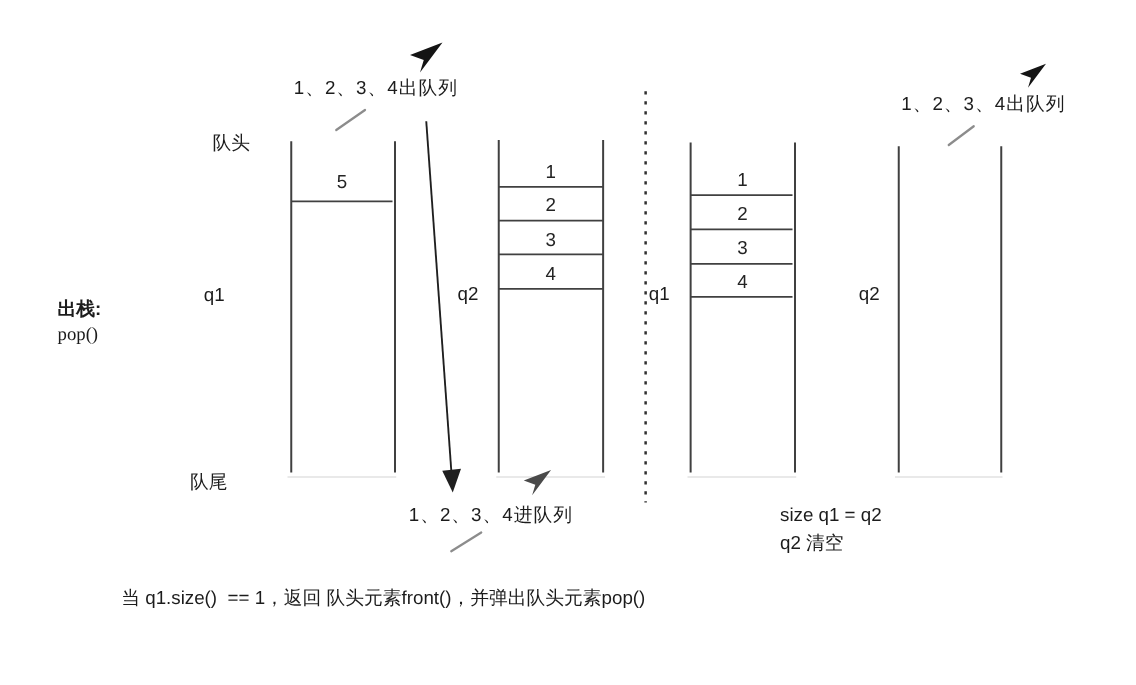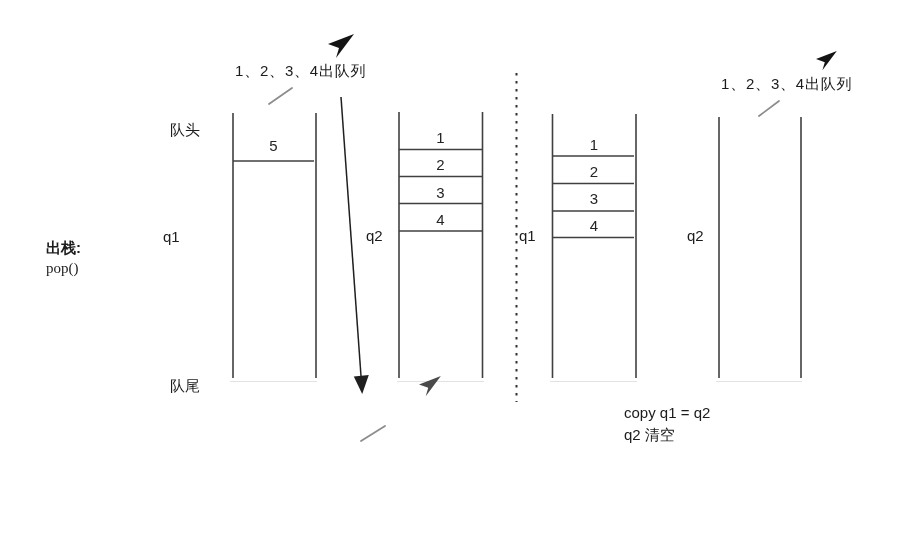--- a/index.html
+++ b/index.html
@@ -95,24 +95,25 @@
       <path d="M26,0 L0,10 L11,14 L8,24 Z"></path>
     </g>
     <g transform="translate(816,51) scale(0.8)" fill="#141414">
       <path d="M26,0 L0,10 L11,14 L8,24 Z"></path>
     </g>
   </svg>
 
   <div class="t" style="left:46px;top:239px;font-weight:bold;">出栈:</div>
   <div class="t" style="left:46px;top:259px;font-family:Liberation Serif, serif;">pop()</div>
 
-  <div class="t" style="left:170px;top:121px;">队头</div>
-  <div class="t" style="left:170px;top:377px;">队尾</div>
+  <div class="t" style="left:170px;top:106px;">队头</div>
+  <div class="t" style="left:152px;top:377px;">队尾</div>
 
   <div class="t cap" style="left:235px;top:62px;">1、2、3、4出队列</div>
+  <div class="t cap" style="left:327px;top:404px;">1、2、3、4进队列</div>
 
   <div class="t" style="left:163px;top:228px;">q1</div>
   <div class="t" style="left:366px;top:227px;">q2</div>
 
   <div class="cell" style="left:233px;top:137px;width:81px;">5</div>
 
   <div class="cell" style="left:399px;top:129px;width:83px;">1</div>
   <div class="cell" style="left:399px;top:156px;width:83px;">2</div>
   <div class="cell" style="left:399px;top:184px;width:83px;">3</div>
   <div class="cell" style="left:399px;top:211px;width:83px;">4</div>
@@ -120,17 +121,18 @@
   <div class="t" style="left:519px;top:227px;">q1</div>
   <div class="t" style="left:687px;top:227px;">q2</div>
 
   <div class="t cap" style="left:721px;top:75px;">1、2、3、4出队列</div>
 
   <div class="cell" style="left:552px;top:136px;width:84px;">1</div>
   <div class="cell" style="left:552px;top:163px;width:84px;">2</div>
   <div class="cell" style="left:552px;top:190px;width:84px;">3</div>
   <div class="cell" style="left:552px;top:217px;width:84px;">4</div>
 
-  <div class="t" style="left:624px;top:404px;">copy q1 = q2</div>
+  <div class="t" style="left:624px;top:404px;">size q1 = q2</div>
   <div class="t" style="left:624px;top:426px;">q2 清空</div>
 
+  <div class="t pre" style="left:97px;top:470px;">当 q1.size()  == 1，返回 队头元素front()，并弹出队头元素pop()</div>
 
 </div>
 
 </body></html>

